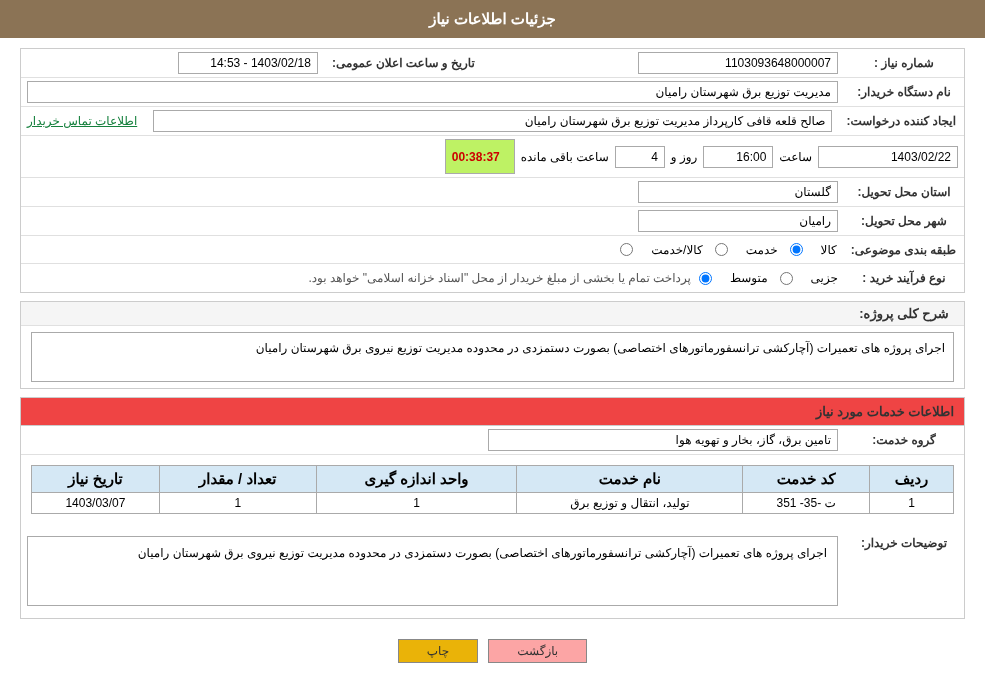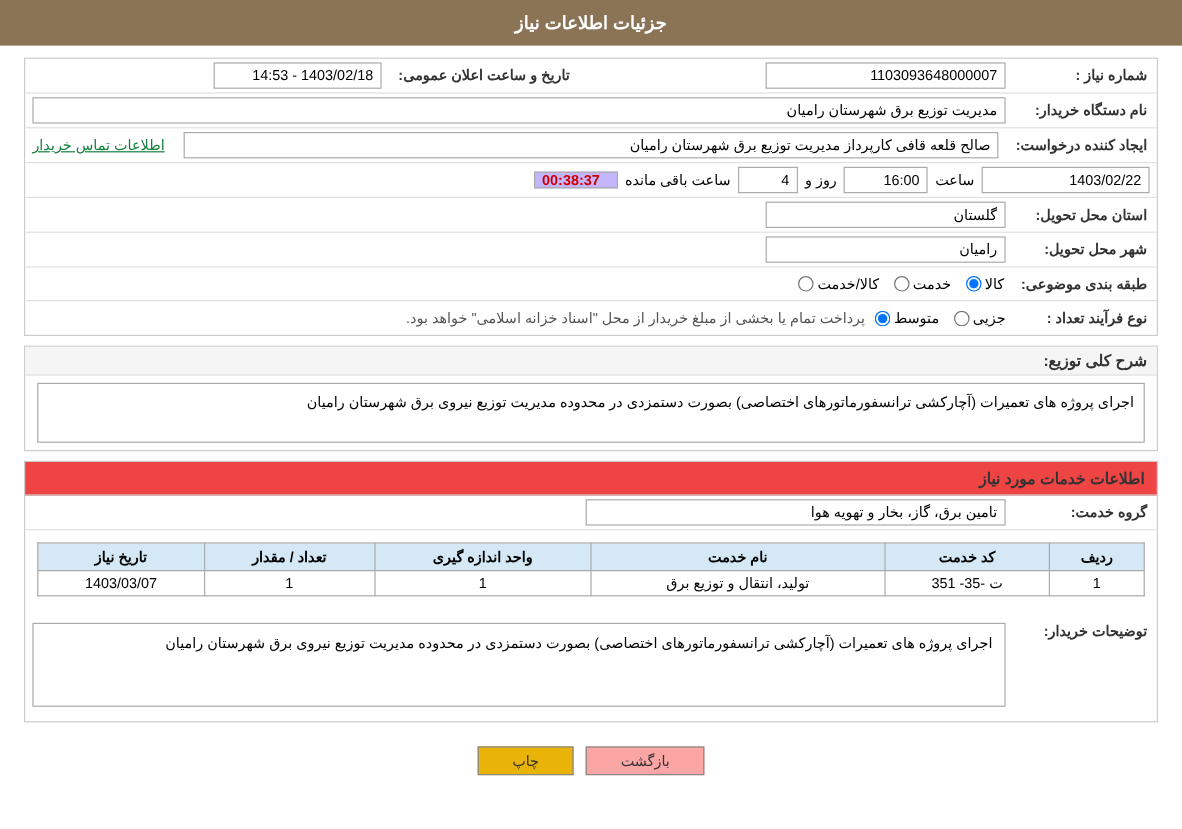--- a/index.html
+++ b/index.html
@@ -39,21 +39,21 @@
     }
     .row:last-child {
       border-bottom: none;
     }
     .label-cell {
       color: #333;
       font-weight: bold;
       padding: 4px 8px;
       white-space: nowrap;
       min-width: 120px;
-      text-align: right;
+      text-align: center;
     }
     .value-cell {
       flex: 1;
       padding: 3px 6px;
       display: flex;
       align-items: center;
     }
     .input-box {
       border: 1px solid #aaa;
       background: #fff;
@@ -88,21 +88,21 @@
     }
     .radio-group {
       display: flex;
       align-items: center;
       gap: 12px;
       direction: rtl;
     }
     .radio-item {
       display: flex;
       align-items: center;
-      gap: 3px;
+      gap: 18px;
     }
     .section-title {
       background: #ef4444;
       font-weight: bold;
       font-size: 13px;
       padding: 6px 10px;
       border-bottom: 1px solid #ccc;
       color: #333;
     }
     .detail-text-box {
@@ -120,21 +120,21 @@
       width: 100%;
       border-collapse: collapse;
       margin: 4px 0;
     }
     .service-table th {
       background: #d5e8f5;
       border: 1px solid #aaa;
       padding: 4px 8px;
       text-align: center;
       font-weight: bold;
-      font-size: 12px;
+      font-size: 15px;
     }
     .service-table td {
       border: 1px solid #aaa;
       padding: 3px 8px;
       text-align: center;
       font-size: 12px;
     }
     .service-table tr:nth-child(even) td {
       background: #f9f9f9;
     }
@@ -168,23 +168,23 @@
     }
     .btn-print {
       background: #eab308;
       color: #333;
     }
     .content-area {
       position: relative;
     }
     .timer-box {
       border: 1px solid #aaa;
-      background: #c4b5fd;
+      background: #bef264;
       padding: 2px 6px;
-      height: 14px;
+      height: 35px;
       font-family: Tahoma, Arial, sans-serif;
       font-size: 12px;
       direction: ltr;
       color: #c00;
       font-weight: bold;
       display: inline-flex;
       align-items: center;
       min-width: 70px;
     }
   </style>
@@ -266,41 +266,41 @@
             </div>
             <div class="radio-item">
               <span>کالا/خدمت</span>
               <input type="radio" name="cat" style="">
             </div>
           </div>
         </div>
       </div>
 
       <div class="row">
-        <div class="label-cell">نوع فرآیند تعداد :</div>
+        <div class="label-cell">نوع فرآیند خرید :</div>
         <div class="value-cell" style="display:flex; align-items:center; gap:8px; flex-wrap:wrap;">
           <div class="radio-group">
             <div class="radio-item">
               <span>جزیی</span>
               <input type="radio" name="ptype" style="">
             </div>
             <div class="radio-item">
               <span>متوسط</span>
               <input type="radio" name="ptype" checked="" style="">
             </div>
           </div>
           <span style="color:#555; font-size:12px;">پرداخت تمام یا بخشی از مبلغ خریدار از محل "اسناد خزانه اسلامی" خواهد بود.</span>
         </div>
       </div>
 
     </div>
 
     <div class="form-section">
       <div class="row" style="min-height:20px; background:#f5f5f5;">
-        <div class="label-cell" style="font-size:13px;">شرح کلی توزیع:</div>
+        <div class="label-cell" style="font-size:13px;">شرح کلی پروژه:</div>
       </div>
       <div style="padding: 6px 10px;">
         <div class="detail-text-box">اجرای پروژه های تعمیرات (آچارکشی ترانسفورماتورهای اختصاصی) بصورت دستمزدی در محدوده مدیریت توزیع نیروی برق شهرستان رامیان</div>
       </div>
     </div>
 
     <div class="form-section">
       <div class="section-title">اطلاعات خدمات مورد نیاز</div>
 
       <div class="row">

